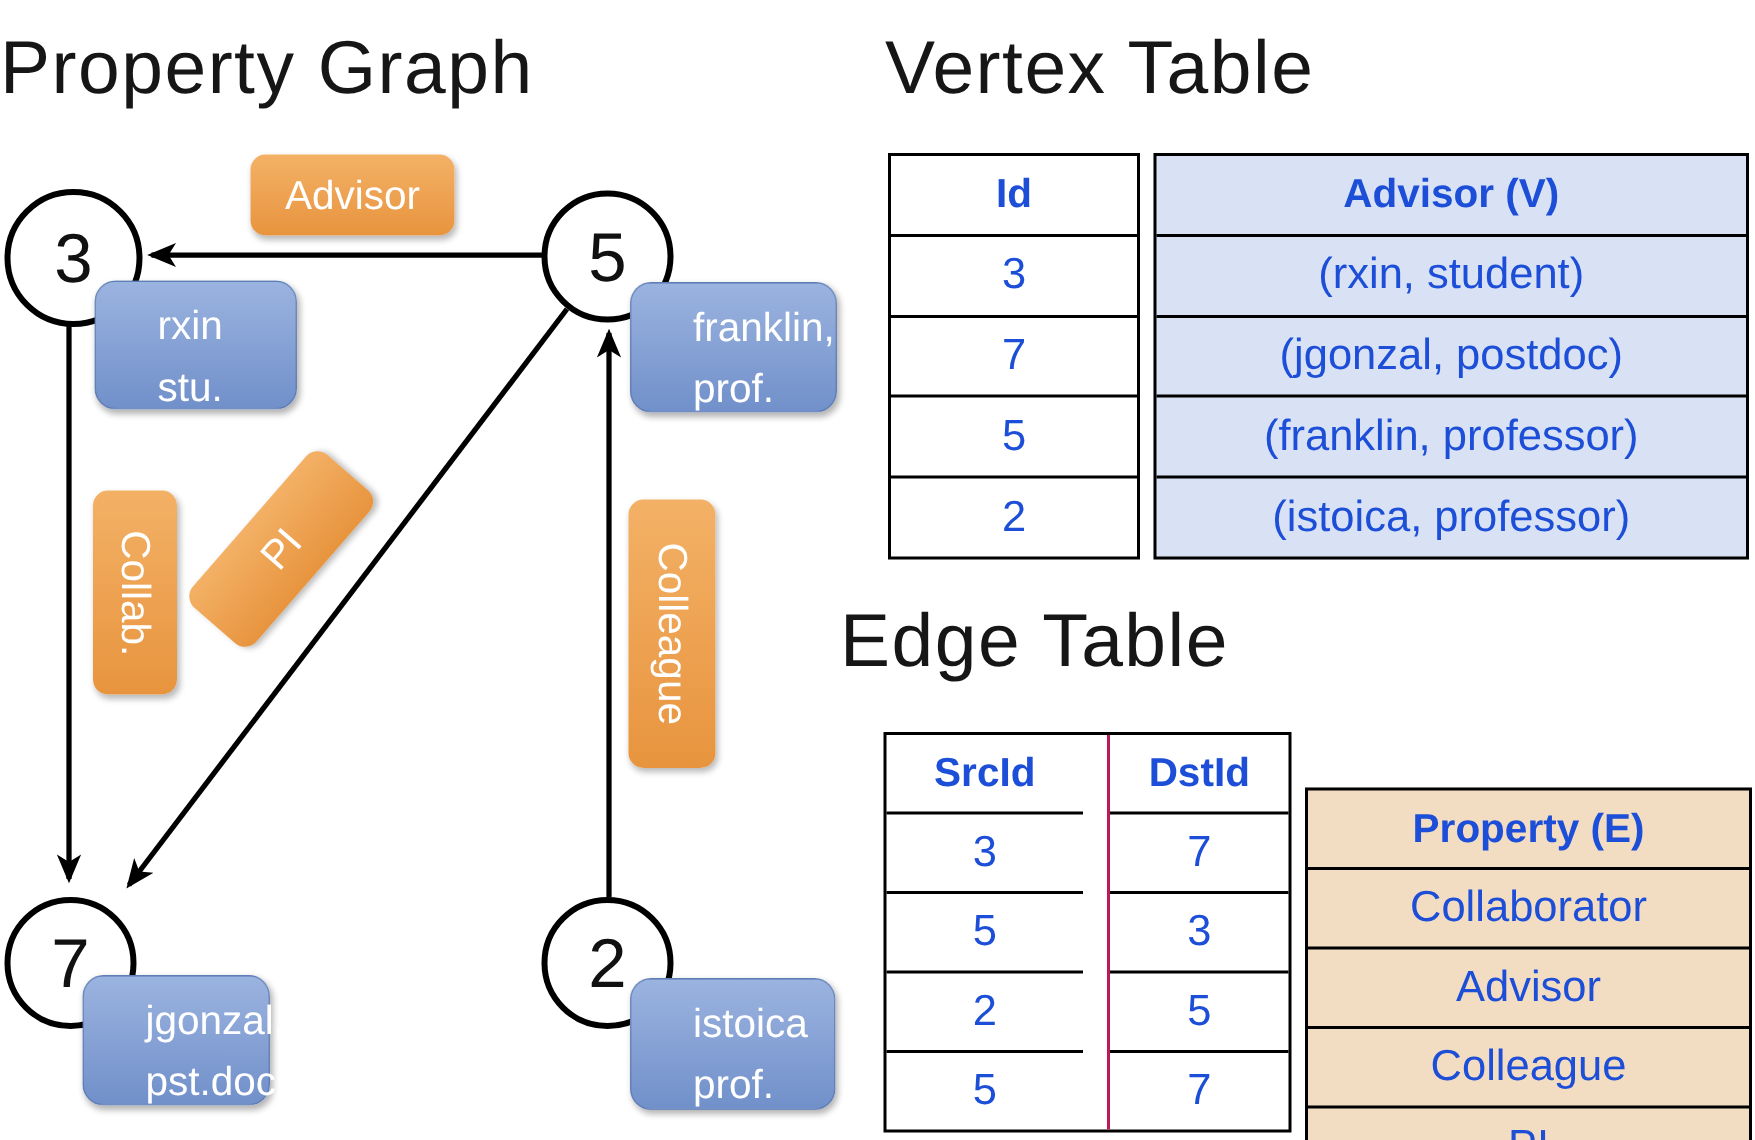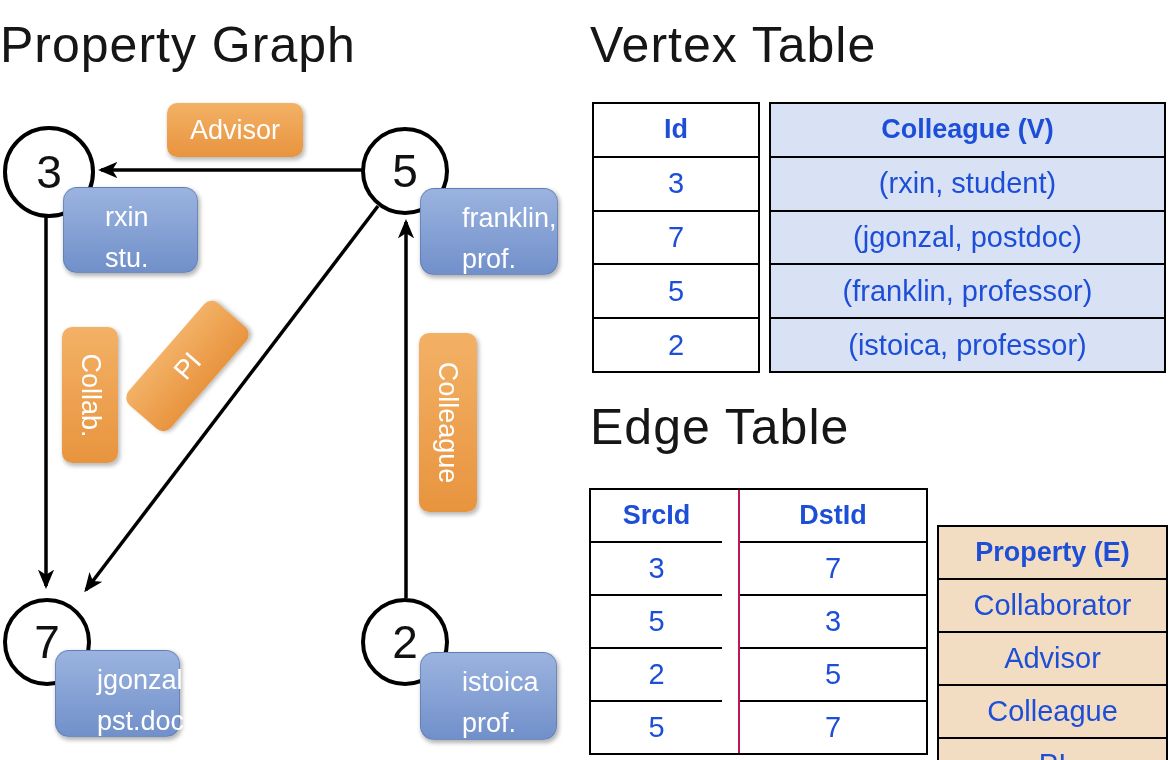--- a/index.html
+++ b/index.html
@@ -4,21 +4,21 @@
 <style>
   html,body{margin:0;padding:0;background:#fff;width:1170px;height:760px;overflow:hidden;
     font-family:"Liberation Sans",sans-serif;-webkit-font-smoothing:antialiased;}
   .stage{position:relative;width:1170px;height:760px;background:#fff;}
 
   
   .big-title{position:absolute;font-size:50px;font-weight:300;color:#161616;
     letter-spacing:1px;text-align:left;white-space:nowrap;}
   #t-graph{left:0;width:580px;top:16px;}
   #t-vertex{left:590px;width:500px;top:16px;}
-  #t-edge{left:590px;width:500px;top:398px;}
+  #t-edge{left:560px;width:500px;top:398px;}
 
   
   svg.edges{position:absolute;left:0;top:0;}
 
   
   .node{position:absolute;border:4px solid #000;border-radius:50%;background:#fff;
     display:flex;align-items:center;justify-content:center;
     font-size:46px;font-weight:300;color:#111;box-sizing:border-box;}
   #n3{left:3px;top:126px;width:92px;height:92px;}
   #n5{left:361px;top:127px;width:88px;height:88px;}
@@ -51,21 +51,21 @@
   
   .tablewrap{position:absolute;display:flex;}
   #vtable{left:592px;top:102px;width:574px;height:271px;gap:9px;}
   #etable{left:589px;top:488px;width:579px;height:267px;gap:9px;}
   .subtable{border:2px solid #000;box-sizing:border-box;height:100%;
     display:flex;flex-direction:column;background:#fff;}
   .sub-cols{flex-direction:row;}
   .coln{display:flex;flex-direction:column;height:100%;}
   #vtable .sub-id{width:168px;}
   #vtable .sub-prop{flex:1;background:var(--vertex-cell-bg);}
-  #etable .sub-srcdst{width:339px;gap:16px;}
+  #etable .sub-srcdst{width:272px;gap:16px;}
   #etable .col-src{width:131px;}
   #etable .col-dst{flex:1;border-left:2px solid #be185d;}
   #etable .sub-prop{flex:1;background:var(--edge-cell-bg);margin-top:37px;}
   .trow{flex:1;display:flex;align-items:center;justify-content:center;
     font-size:29px;color:#1d4ed8;border-top:2px solid #000;}
   .trow:first-child{border-top:none;}
   .th{font-weight:bold;font-size:27px;}
 </style>
 </head>
 <body>
@@ -125,21 +125,21 @@
 
   <div class="tablewrap" id="vtable">
     <div class="subtable sub-id">
       <div class="trow th">Id</div>
       <div class="trow">3</div>
       <div class="trow">7</div>
       <div class="trow">5</div>
       <div class="trow">2</div>
     </div>
     <div class="subtable sub-prop">
-      <div class="trow th">Colleague (V)</div>
+      <div class="trow th">Advisor (V)</div>
       <div class="trow">(rxin, student)</div>
       <div class="trow">(jgonzal, postdoc)</div>
       <div class="trow">(franklin, professor)</div>
       <div class="trow">(istoica, professor)</div>
     </div>
   </div>
 
   <div class="tablewrap" id="etable">
     <div class="subtable sub-srcdst sub-cols">
       <div class="coln col-src">

